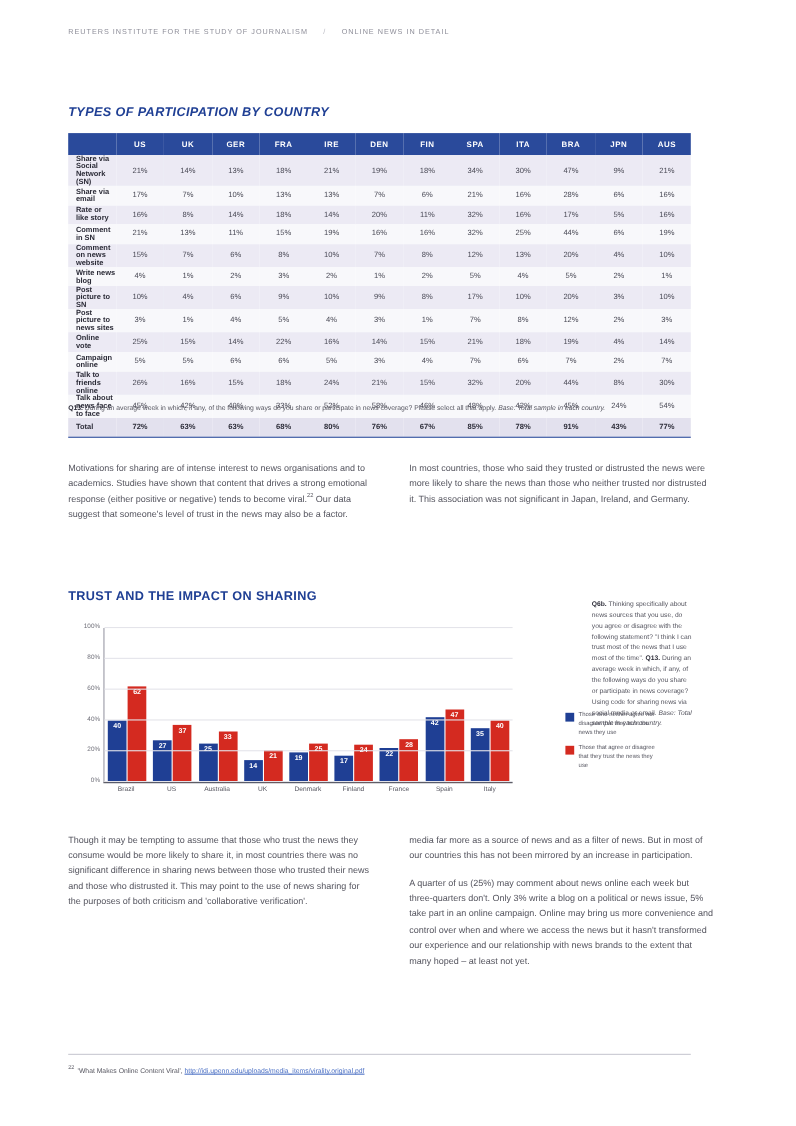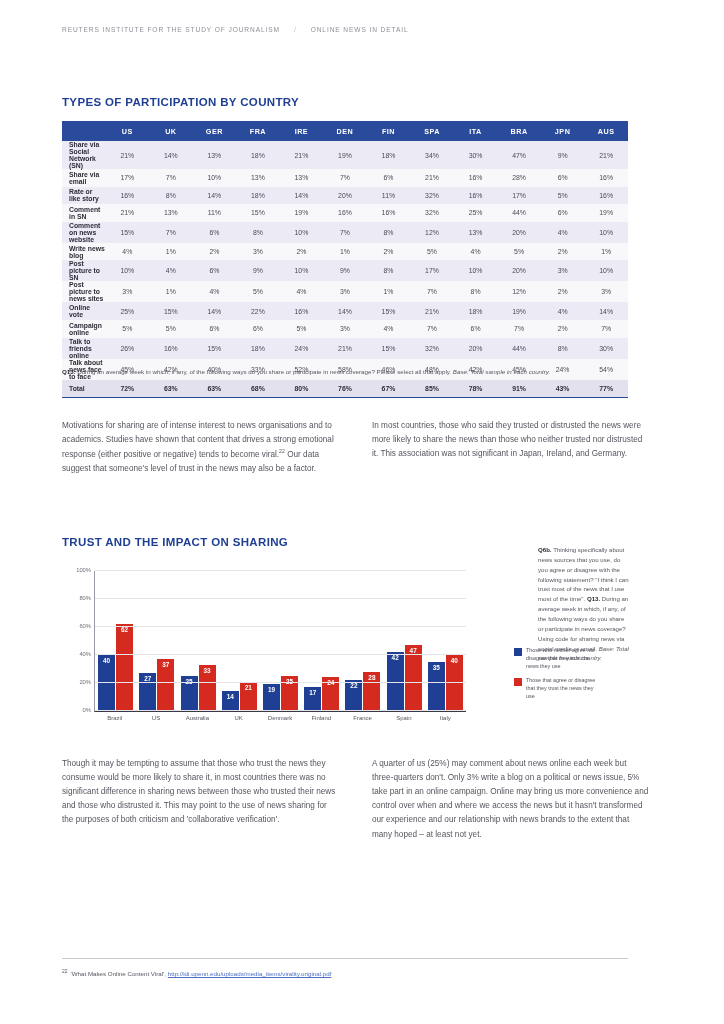--- a/index.html
+++ b/index.html
@@ -24,21 +24,21 @@
     white-space: nowrap;
   }
   .runhead .sep { color: #b9b9c2; }
 
   
   .sect-title {
     position: absolute; left: 62px;
     font-size: 11.5px; font-weight: bold; letter-spacing: 0.35px;
     color: #1f3f94; text-transform: uppercase;
   }
-  #title-participation { top: 96px; }
+  #title-participation { top: 96px; font-style: italic; }
   #title-trust { top: 536px; }
 
   
   .tbl-wrap { position: absolute; left: 62px; top: 121px; width: 566px; }
   table.data { border-collapse: collapse; width: 566px; table-layout: fixed; }
   table.data th, table.data td {
     font-size: 6.9px; padding: 0; height: 17.6px;
     vertical-align: middle;
   }
   table.data thead th {
@@ -500,20 +500,21 @@
 
   <div class="qnote">
     <b>Q6b.</b><span> Thinking specifically about news sources that you use, do you agree or disagree with the following statement?  "I think I can trust most of the news that I use most of the time". </span><b>Q13.</b><span> During an average week in which, if any, of the following ways do you share or participate in news coverage?  Using code for sharing news via social media or email. </span><i>Base:</i><i> Total sample in each country.</i>
   </div>
 
   <div class="col" id="col-left-bot">
     <p>Though it may be tempting to assume that those who trust the news they consume would be more likely to share it, in most countries there was no significant difference in sharing news between those who trusted their news and those who distrusted it. This may point to the use of news sharing for the purposes of both criticism and 'collaborative verification'.</p>
   </div>
 
   <div class="col" id="col-right-bot">
+    <p>media far more as a source of news and as a filter of news. But in most of our countries this has not been mirrored by an increase in participation.</p>
     <p>A quarter of us (25%) may comment about news online each week but three-quarters don't. Only 3% write a blog on a political or news issue, 5% take part in an online campaign. Online may bring us more convenience and control over when and where we access the news but it hasn't transformed our experience and our relationship with news brands to the extent that many hoped – at least not yet.</p>
   </div>
 
   <div class="footrule"></div>
   <div class="footnote">
     <sup>22</sup><span>'What Makes Online Content Viral',</span>
     <a href="#">http://idi.upenn.edu/uploads/media_items/virality.original.pdf</a>
   </div>
 
 </div>

